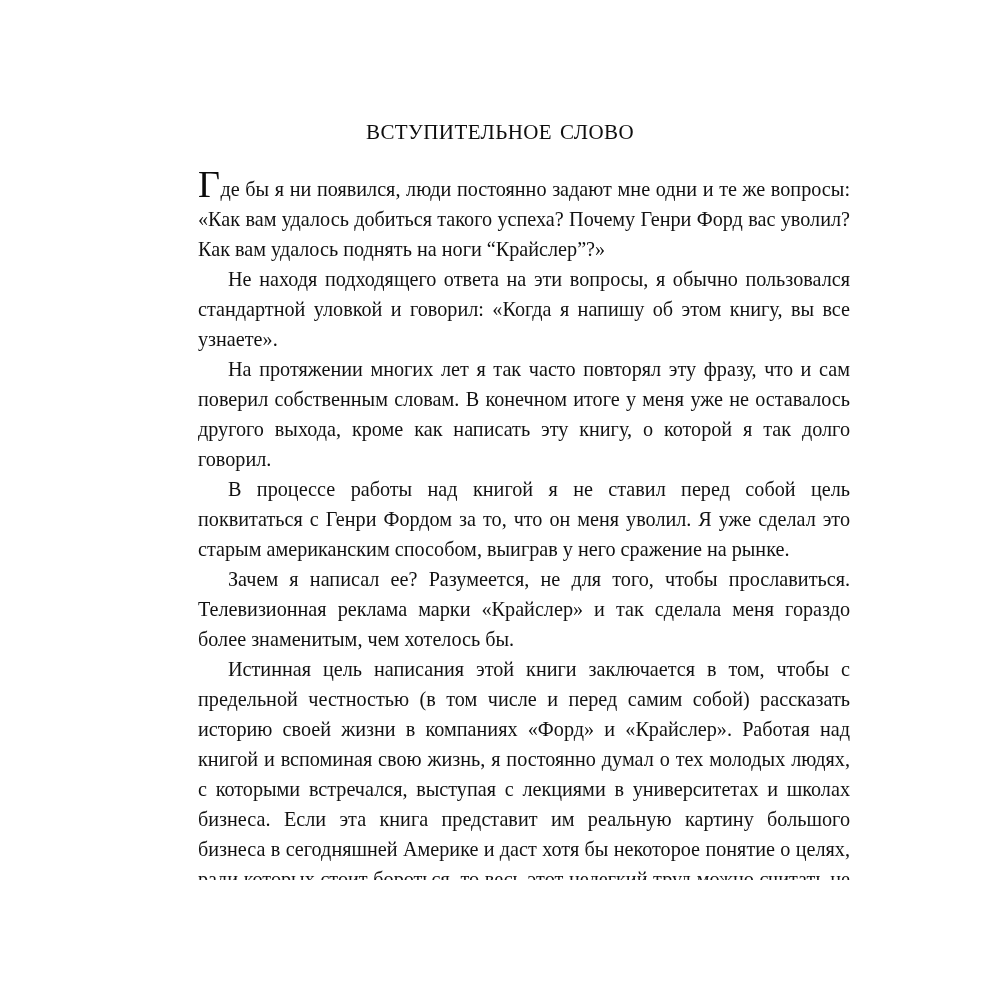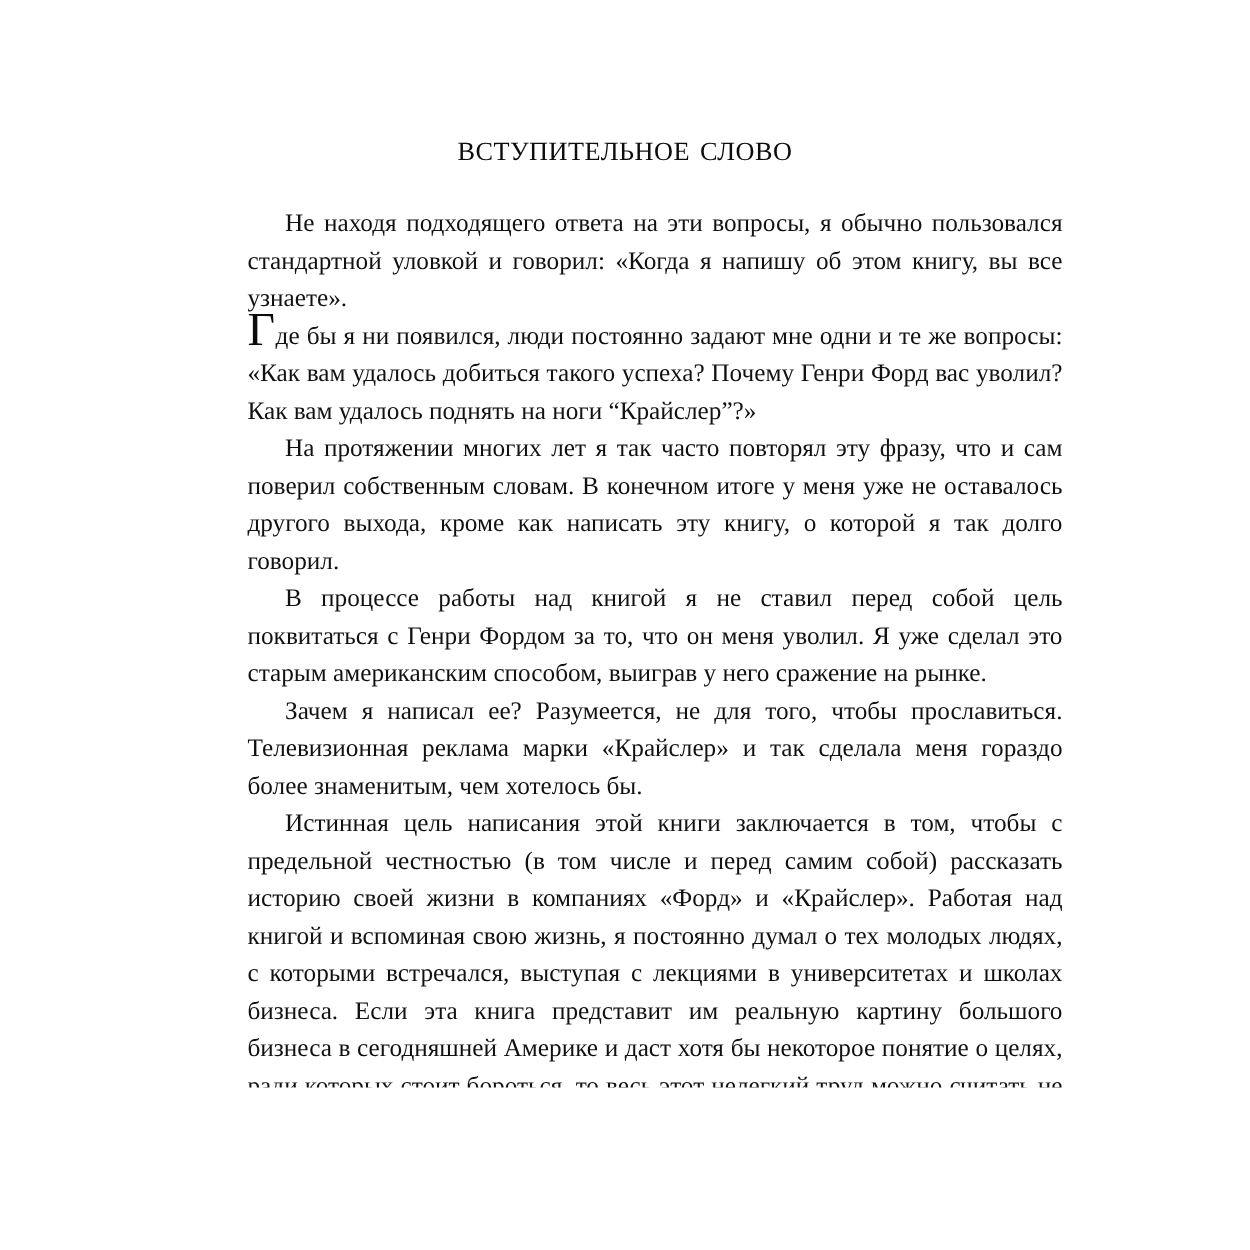--- a/index.html
+++ b/index.html
@@ -12,21 +12,21 @@
   body {
     font-family: "Liberation Serif", "DejaVu Serif", serif;
     color: #111111;
     -webkit-font-smoothing: antialiased;
   }
 
   .page {
     position: relative;
     width: 1000px;
     height: 868px;
-    margin: 2px auto;
+    margin: 12px auto;
     background: var(--page-bg, #ffffff);
     overflow: hidden;
     box-sizing: border-box;
   }
 
   
   .chapter-title {
     position: absolute;
     left: 0;
     right: 0;
@@ -81,23 +81,23 @@
 </style>
 </head>
 <body>
 
 <div class="page" style="background: rgb(255, 255, 255); color: rgb(17, 17, 17);">
 
   <h1 class="chapter-title">Вступительное слово</h1>
 
   <div class="text-column">
 
+    <p class="para first"><span class="raised-cap">Г</span><span>де бы я ни появился, люди постоянно задают мне одни и те же вопросы: «Как вам удалось добиться такого успеха? Почему Генри Форд вас уволил? Как вам удалось поднять на ноги “Крайслер”?»</span></p>
+
     <p class="para"><span>Не находя подходящего ответа на эти вопросы, я обычно пользовался стандартной уловкой и говорил: «Когда я напишу об этом книгу, вы все узнаете».</span></p>
-
-    <p class="para first"><span class="raised-cap">Г</span><span>де бы я ни появился, люди постоянно задают мне одни и те же вопросы: «Как вам удалось добиться такого успеха? Почему Генри Форд вас уволил? Как вам удалось поднять на ноги “Крайслер”?»</span></p>
 
     <p class="para"><span>На протяжении многих лет я так часто повторял эту фразу, что и сам поверил собственным словам. В конечном итоге у меня уже не оставалось другого выхода, кроме как написать эту книгу, о которой я так долго говорил.</span></p>
 
     <p class="para"><span>В процессе работы над книгой я не ставил перед собой цель поквитаться с Генри Фордом за то, что он меня уволил. Я уже сделал это старым американским способом, выиграв у него сражение на рынке.</span></p>
 
     <p class="para"><span>Зачем я написал ее? Разумеется, не для того, чтобы прославиться. Телевизионная реклама марки «Крайслер» и так сделала меня гораздо более знаменитым, чем хотелось бы.</span></p>
 
     <p class="para"><span>Истинная цель написания этой книги заключается в том, чтобы с предельной честностью (в том числе и перед самим собой) рассказать историю своей жизни в компаниях «Форд» и «Крайслер». Работая над книгой и вспоминая свою жизнь, я постоянно думал о тех молодых людях, с которыми встречался, выступая с лекциями в университетах и школах бизнеса. Если эта книга представит им реальную картину большого бизнеса в сегодняшней Америке и даст хотя бы некоторое понятие о целях, ради которых стоит бороться, то весь этот нелегкий труд можно считать не напрасным.</span></p>
 
   </div>

